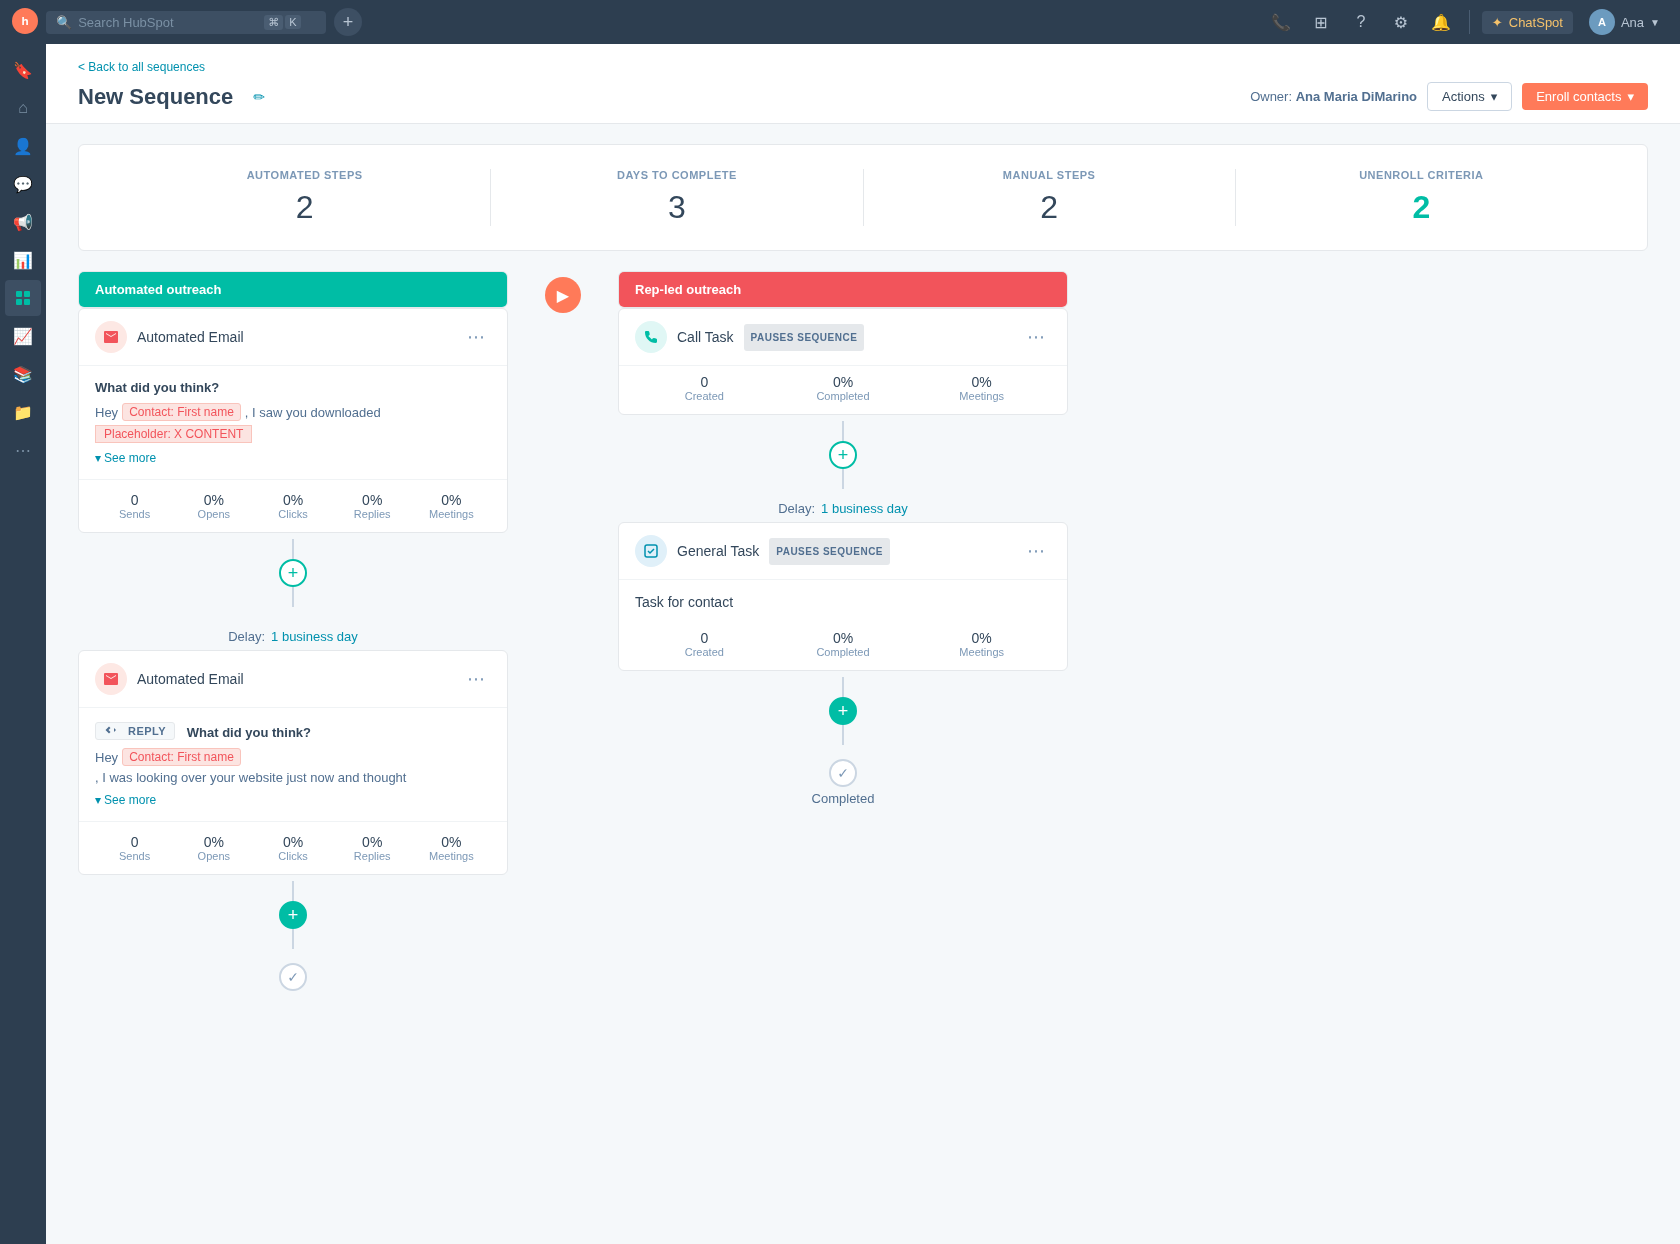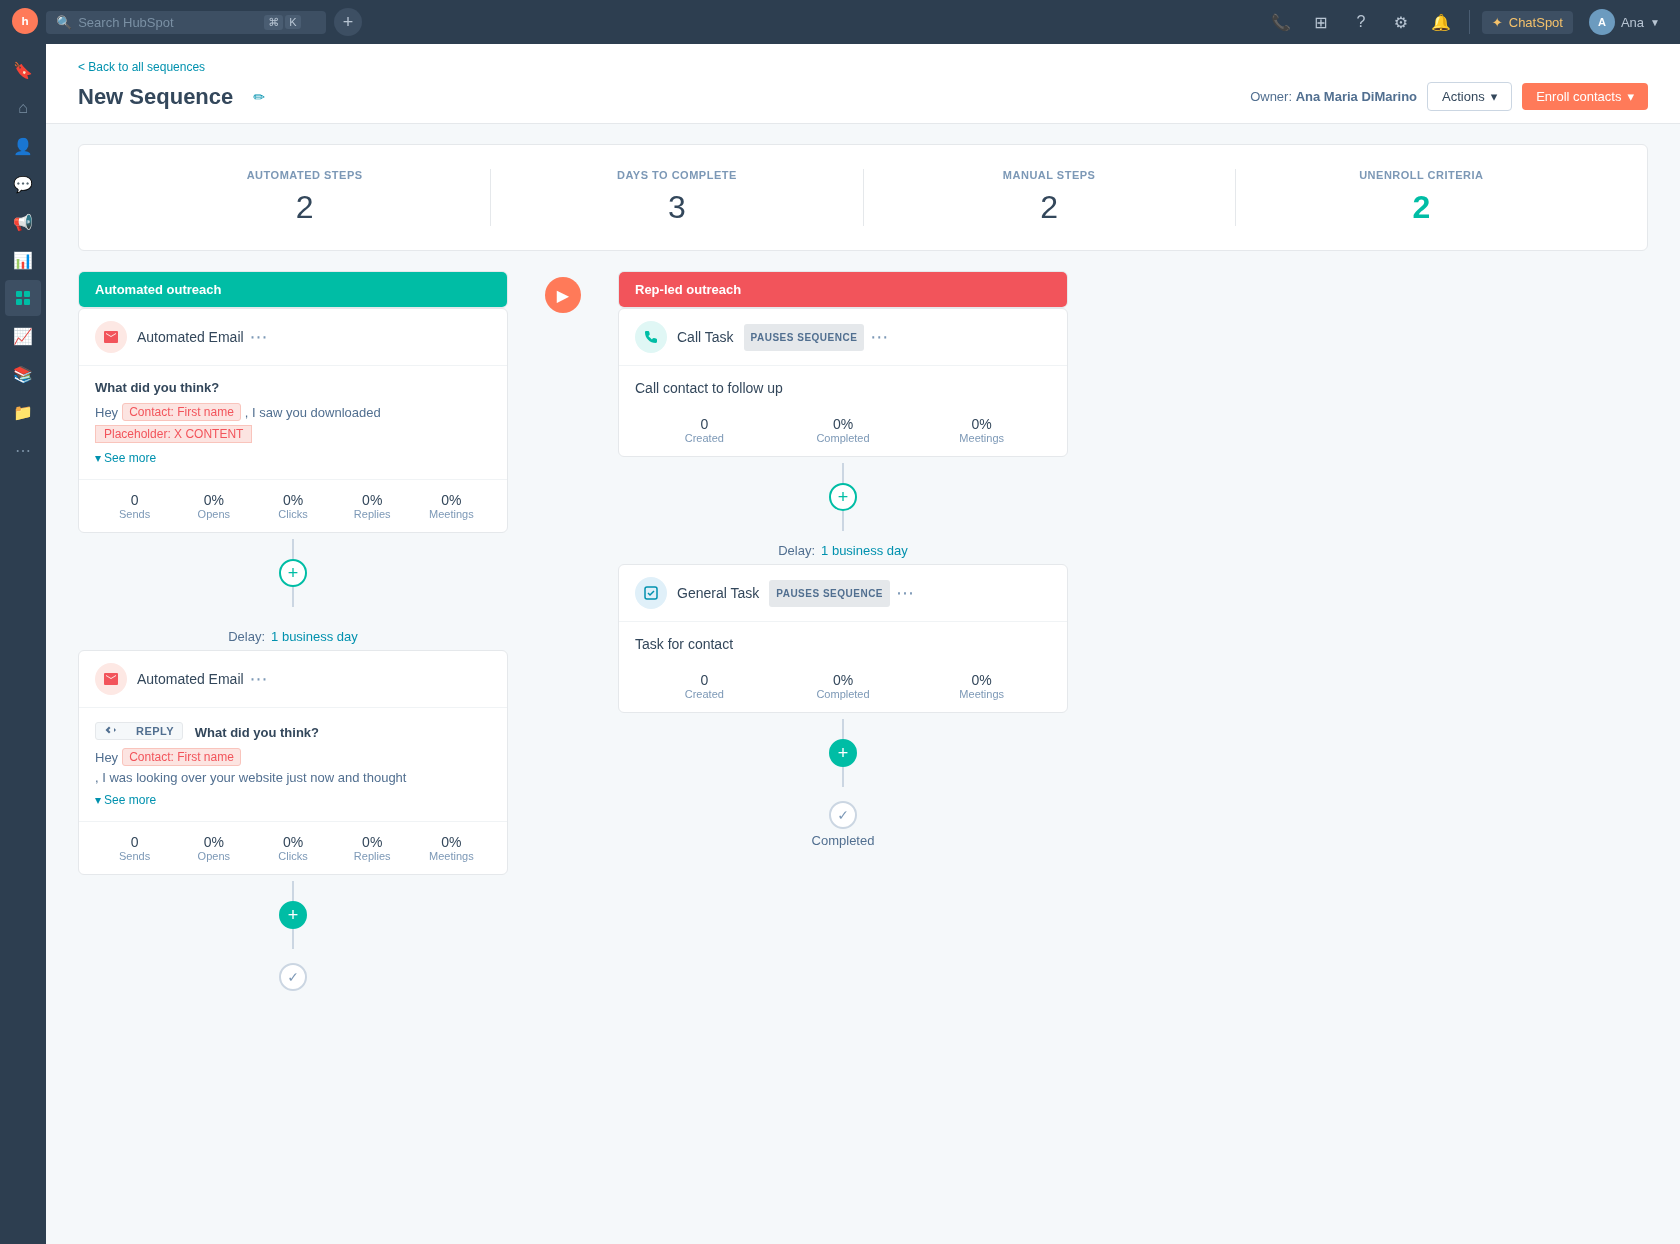--- a/index.html
+++ b/index.html
@@ -278,20 +278,21 @@
     .step-card {
       background: white;
       border: 1px solid #e5e8eb;
       border-radius: 6px;
       overflow: hidden;
       width: 100%;
     }
     .step-header {
       display: flex;
       align-items: center;
+      justify-content: space-between;
       padding: 12px 16px;
       border-bottom: 1px solid #f0f3f5;
     }
     .step-header-left {
       display: flex; align-items: center; gap: 10px;
     }
     .step-icon {
       width: 32px; height: 32px;
       border-radius: 50%;
       background: #fde8e4;
@@ -387,21 +388,21 @@
       display: block;
     }
     .step-stat-label {
       font-size: 11px;
       color: #7c98b6;
       display: block;
     }
     .reply-badge {
       display: inline-flex;
       align-items: center;
-      gap: 20px;
+      gap: 12px;
       background: #f5f8fa;
       border: 1px solid #e5e8eb;
       border-radius: 3px;
       padding: 2px 8px;
       font-size: 11px;
       font-weight: 600;
       color: #516f90;
       letter-spacing: 0.5px;
       margin-right: 8px;
     }
@@ -761,21 +762,20 @@
             <div class="step-icon teal">
               <svg width="16" height="16" viewBox="0 0 16 16" fill="currentColor">
                 <path d="M3.2 2C2.5 2 2 2.5 2 3.2c0 5.9 4.8 10.8 10.8 10.8.7 0 1.2-.5 1.2-1.2v-2.1c0-.6-.4-1.1-1-1.2l-2-.4c-.5-.1-1.1.1-1.4.5l-.6.8C8 9.5 6.5 8 5.4 6.9l.8-.6c.4-.3.6-.9.5-1.4L6.3 3C6.1 2.4 5.7 2 5.1 2H3.2z"></path>
               </svg>
             </div>
             <span class="step-name">Call Task</span>
             <span class="step-badge">PAUSES SEQUENCE</span>
           </div>
           <button class="more-btn">⋯</button>
         </div>
-        <div class="task-description">Call contact to follow up</div>
         <div class="task-stats">
           <div class="task-stat">
             <span class="task-stat-value">0</span>
             <span class="task-stat-label">Created</span>
           </div>
           <div class="task-stat">
             <span class="task-stat-value">0%</span>
             <span class="task-stat-label">Completed</span>
           </div>
           <div class="task-stat">

